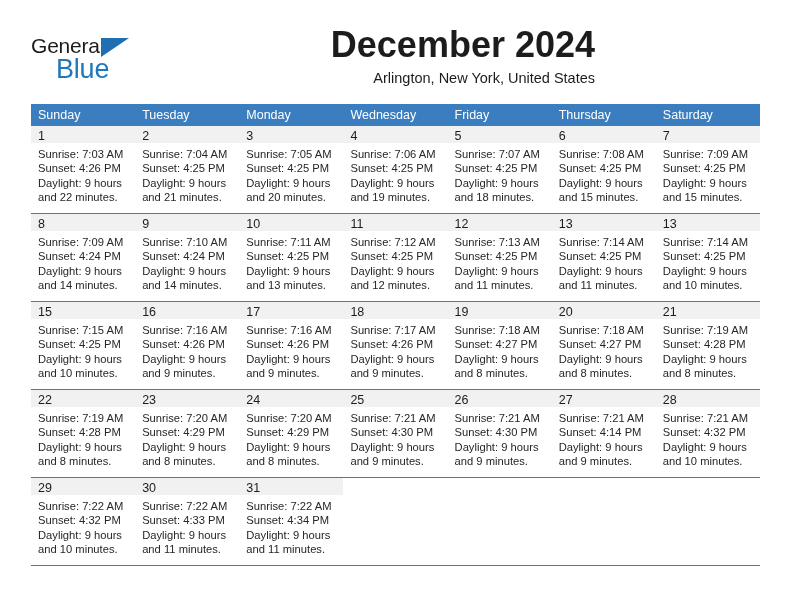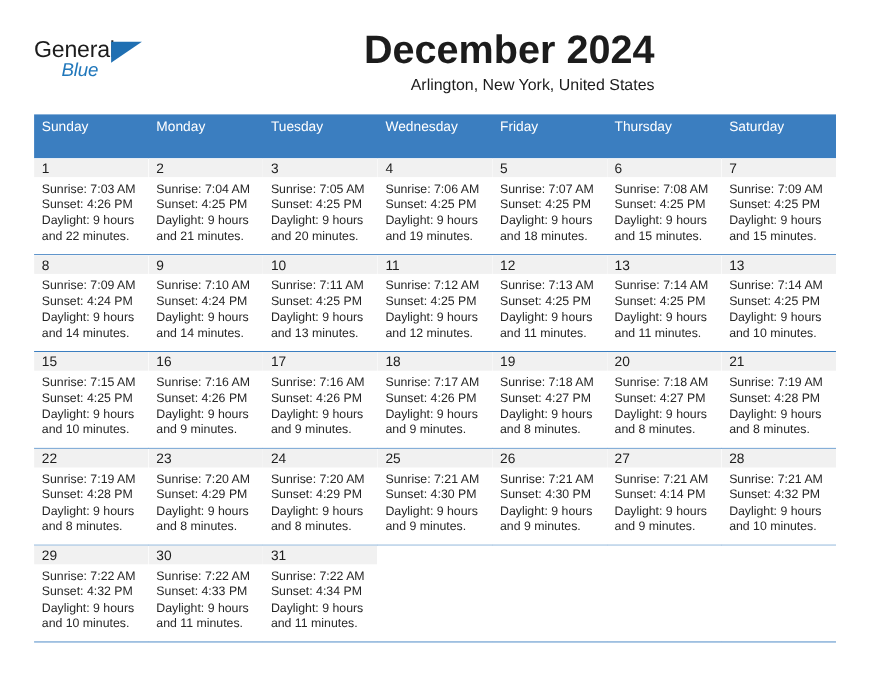--- a/index.html
+++ b/index.html
@@ -41,25 +41,24 @@
     top: 0;
     font-size: 21px;
     letter-spacing: -0.2px;
     color: #1c1c1c;
     font-family: "Liberation Sans", sans-serif;
   }
   .logo-blue {
     position: absolute;
     left: 25px;
     top: 20px;
-    font-size: 17px;
+    font-size: 27px;
     letter-spacing: -0.2px;
     color: #2077bb;
     font-family: "Liberation Sans", sans-serif;
-    font-style: italic;
   }
   .logo-tri {
     position: absolute;
     left: 70px;
     top: 4px;
     width: 0;
     height: 0;
     border-left: 28px solid #1f6fb2;
     border-bottom: 19px solid transparent;
   }
@@ -88,21 +87,21 @@
   
   .calendar {
     position: absolute;
     left: 31px;
     top: 104px;
     width: 729px;
   }
   .weekhead {
     display: flex;
     background: #3b7ec0;
-    height: 40px;
+    height: 22px;
   }
   .weekhead .wh {
     flex: 1 1 0;
     color: #ffffff;
     font-size: 12.5px;
     line-height: 22px;
     padding-left: 7px;
     box-sizing: border-box;
     white-space: nowrap;
     overflow: hidden;
@@ -164,22 +163,22 @@
       <div class="cal-title">December 2024</div>
       <div class="cal-subtitle">Arlington, New York, United States</div>
     </div>
 
   </div>
 
   <div class="calendar">
 
     <div class="weekhead">
       <div class="wh">Sunday</div>
+      <div class="wh">Tuesday</div>
       <div class="wh">Monday</div>
-      <div class="wh">Tuesday</div>
       <div class="wh">Wednesday</div>
       <div class="wh">Friday</div>
       <div class="wh">Thursday</div>
       <div class="wh">Saturday</div>
     </div>
 
     <div id="weeks-container">
         <div class="week">
           <div class="daycell">
             <div class="daynum-band"><span class="daynum">1</span></div>

